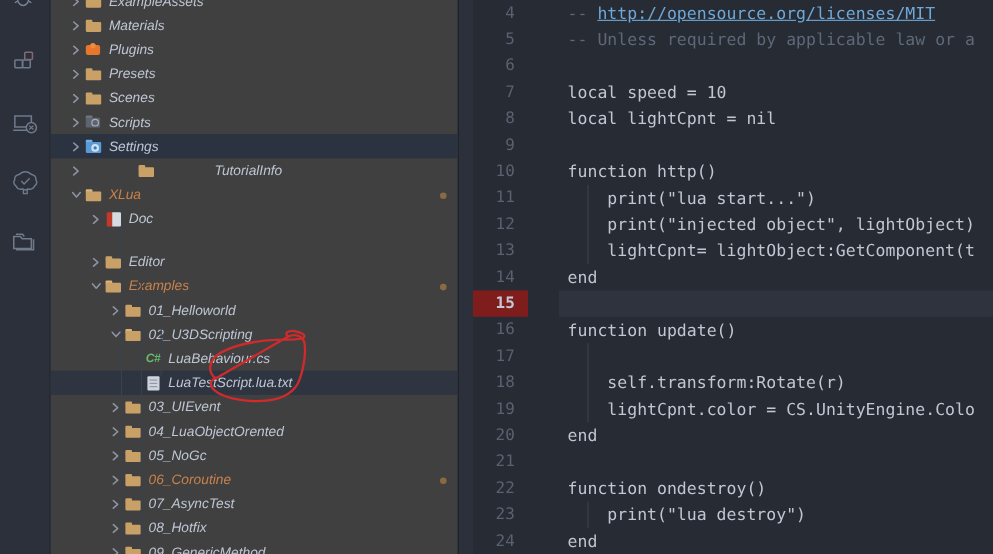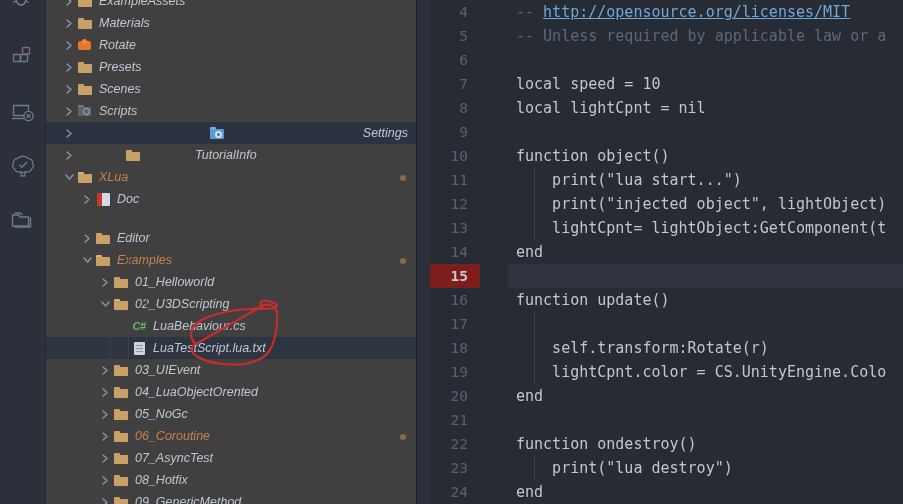--- a/index.html
+++ b/index.html
@@ -356,21 +356,21 @@
             <svg width="8" height="9" viewBox="0 0 8 9" fill="none" stroke="currentColor" stroke-width="1.4" stroke-linecap="round" stroke-linejoin="round">
               <path d="M2 1 L6 4.5 L2 8"></path>
             </svg>
           </span>
           <span class="ficon">
             <span class="icon-plugin">
               <span class="p1"></span>
               <span class="p2"></span>
             </span>
           </span>
-          <span class="label">Rotate</span>
+          <span class="label">Plugins</span>
         </div>
         <div class="tree-row" style="padding-left: 16px;">
           <span class="chev">
             <svg width="8" height="9" viewBox="0 0 8 9" fill="none" stroke="currentColor" stroke-width="1.4" stroke-linecap="round" stroke-linejoin="round">
               <path d="M2 1 L6 4.5 L2 8"></path>
             </svg>
           </span>
           <span class="ficon">
             <span class="folder">
               <span class="tab"></span>
@@ -401,21 +401,21 @@
           </span>
           <span class="ficon">
             <span class="icon-scripts">
               <span class="sc-t"></span>
               <span class="sc-f"></span>
               <span class="sc-c"></span>
             </span>
           </span>
           <span class="label">Scripts</span>
         </div>
-        <div class="tree-row hovered" style="padding-left: 16px; justify-content: space-between;">
+        <div class="tree-row hovered" style="padding-left: 16px;">
           <span class="chev">
             <svg width="8" height="9" viewBox="0 0 8 9" fill="none" stroke="currentColor" stroke-width="1.4" stroke-linecap="round" stroke-linejoin="round">
               <path d="M2 1 L6 4.5 L2 8"></path>
             </svg>
           </span>
           <span class="ficon">
             <span class="icon-settings">
               <span class="s-t"></span>
               <span class="s-f"></span>
               <span class="s-g"></span>
@@ -674,21 +674,21 @@
         <div class="ln">23</div>
         <div class="ln">24</div>
       </div>
     <div class="code-area" id="code-area">
         <div class="code-line"><span class="cm">-- </span><span class="lnk">http://opensource.org/licenses/MIT</span></div>
         <div class="code-line"><span class="cm">-- Unless required by applicable law or a</span></div>
         <div class="code-line">&nbsp;</div>
         <div class="code-line"><span class="kw">local speed = 10</span></div>
         <div class="code-line"><span class="kw">local lightCpnt = nil</span></div>
         <div class="code-line">&nbsp;</div>
-        <div class="code-line"><span class="kw">function object()</span></div>
+        <div class="code-line"><span class="kw">function http()</span></div>
         <div class="code-line"><span class="indent-guide"></span><span class="kw">    print("lua start...")</span></div>
         <div class="code-line"><span class="indent-guide"></span><span class="kw">    print("injected object", lightObject)</span></div>
         <div class="code-line"><span class="indent-guide"></span><span class="kw">    lightCpnt= lightObject:GetComponent(t</span></div>
         <div class="code-line"><span class="kw">end</span></div>
         <div class="code-line current-line">&nbsp;</div>
         <div class="code-line"><span class="kw">function update()</span></div>
         <div class="code-line"><span class="indent-guide"></span></div>
         <div class="code-line"><span class="indent-guide"></span><span class="kw">    self.transform:Rotate(r)</span></div>
         <div class="code-line"><span class="indent-guide"></span><span class="kw">    lightCpnt.color = CS.UnityEngine.Colo</span></div>
         <div class="code-line"><span class="kw">end</span></div>

